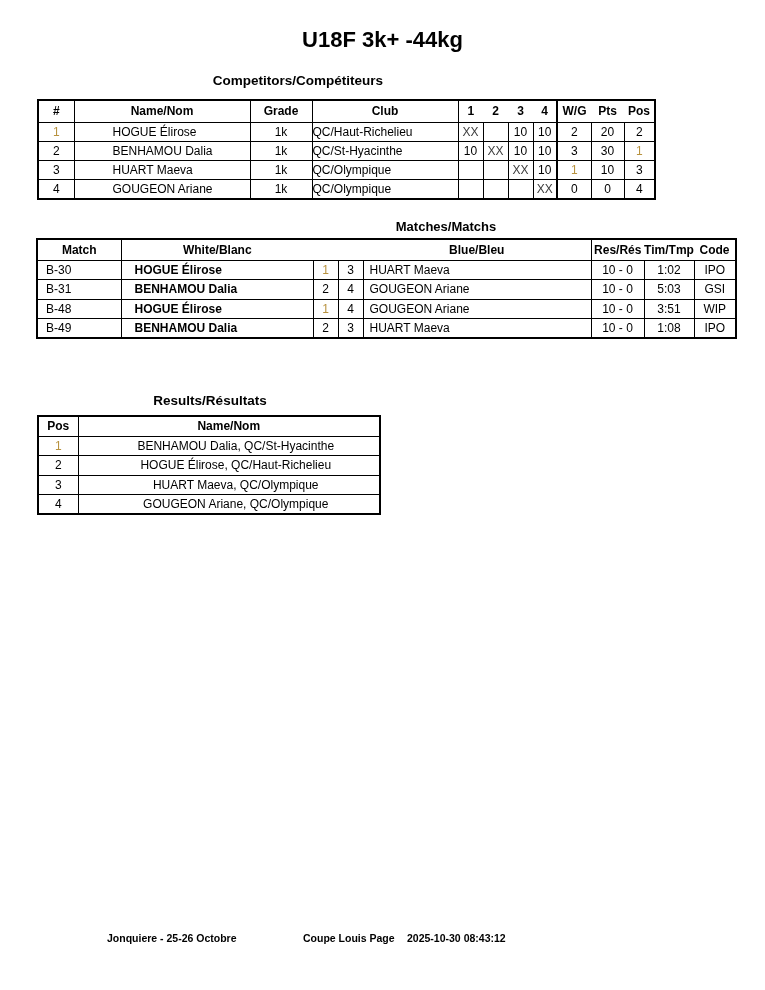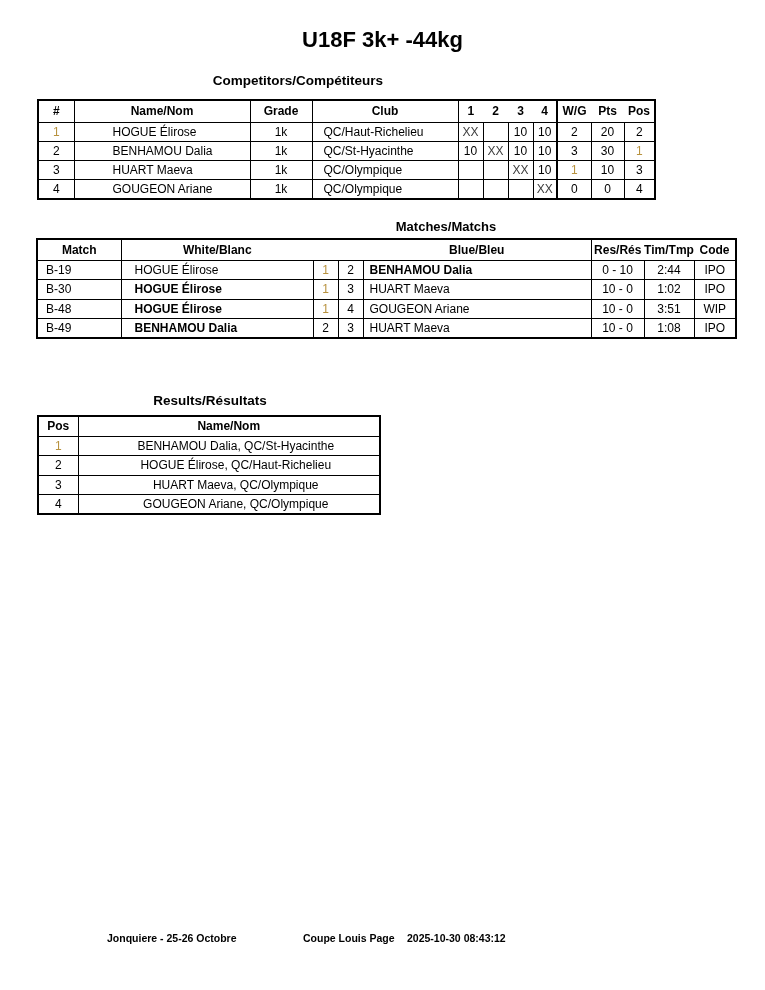--- a/index.html
+++ b/index.html
@@ -24,21 +24,21 @@
   .mtab { left:36px;  top:238px; border:2px solid #000; }
   .rtab { left:37px;  top:415px; border:2px solid #000; }
 
   .ctab tr { height:19.3px; }  .ctab tr.hdr { height:22px; }
   .mtab tr { height:19.6px; }  .mtab tr.hdr { height:21px; }
   .rtab tr { height:19.5px; }  .rtab tr.hdr { height:20px; }
 
   .l { text-align:left; }
   .pl38 { padding-left:38px; }
   .pl13 { padding-left:13px; }
-  .pl11 { padding-left:11px; }
+  .pl11 { }
   .pl8  { padding-left:8px; }
   .pl6  { padding-left:6px; }
   .pl14 { padding-left:14px;text-align:center; }
   .b { font-weight:bold; }
   .hR { border-right-style:hidden; }
   .thickL { border-left:2px solid #000; }
 
   .foot { position:absolute; top:932px; font-size:10.5px; font-weight:bold; white-space:nowrap; }
   .f1 { left:107px; } .f2 { left:303px; } .f3 { left:407px; }
 </style>
@@ -152,38 +152,38 @@
       <th>Match</th>
       <th class="hR">White/Blanc</th>
       <th class="hR"></th>
       <th class="hR"></th>
       <th>Blue/Bleu</th>
       <th class="hR">Res/Rés</th>
       <th class="hR">Tim/Tmp</th>
       <th>Code</th>
     </tr>
     <tr>
-      <td class="l pl8">B-19</td>
-      <td class="l pl13">HOGUE Élirose</td>
-      <td style="color: rgb(184, 146, 63);">1</td>
-      <td>2</td>
-      <td class="l pl6 b">BENHAMOU Dalia</td>
-      <td>0 - 10</td>
-      <td>2:44</td>
-      <td>IPO</td>
-    </tr>
-    <tr>
       <td class="l pl8">B-30</td>
       <td class="l pl13 b">HOGUE Élirose</td>
       <td style="color: rgb(184, 146, 63);">1</td>
       <td>3</td>
       <td class="l pl6">HUART Maeva</td>
       <td>10 - 0</td>
       <td>1:02</td>
       <td>IPO</td>
+    </tr>
+    <tr>
+      <td class="l pl8">B-31</td>
+      <td class="l pl13 b">BENHAMOU Dalia</td>
+      <td>2</td>
+      <td>4</td>
+      <td class="l pl6">GOUGEON Ariane</td>
+      <td>10 - 0</td>
+      <td>5:03</td>
+      <td>GSI</td>
     </tr>
     <tr>
       <td class="l pl8">B-48</td>
       <td class="l pl13 b">HOGUE Élirose</td>
       <td style="color: rgb(184, 146, 63);">1</td>
       <td>4</td>
       <td class="l pl6">GOUGEON Ariane</td>
       <td>10 - 0</td>
       <td>3:51</td>
       <td>WIP</td>

